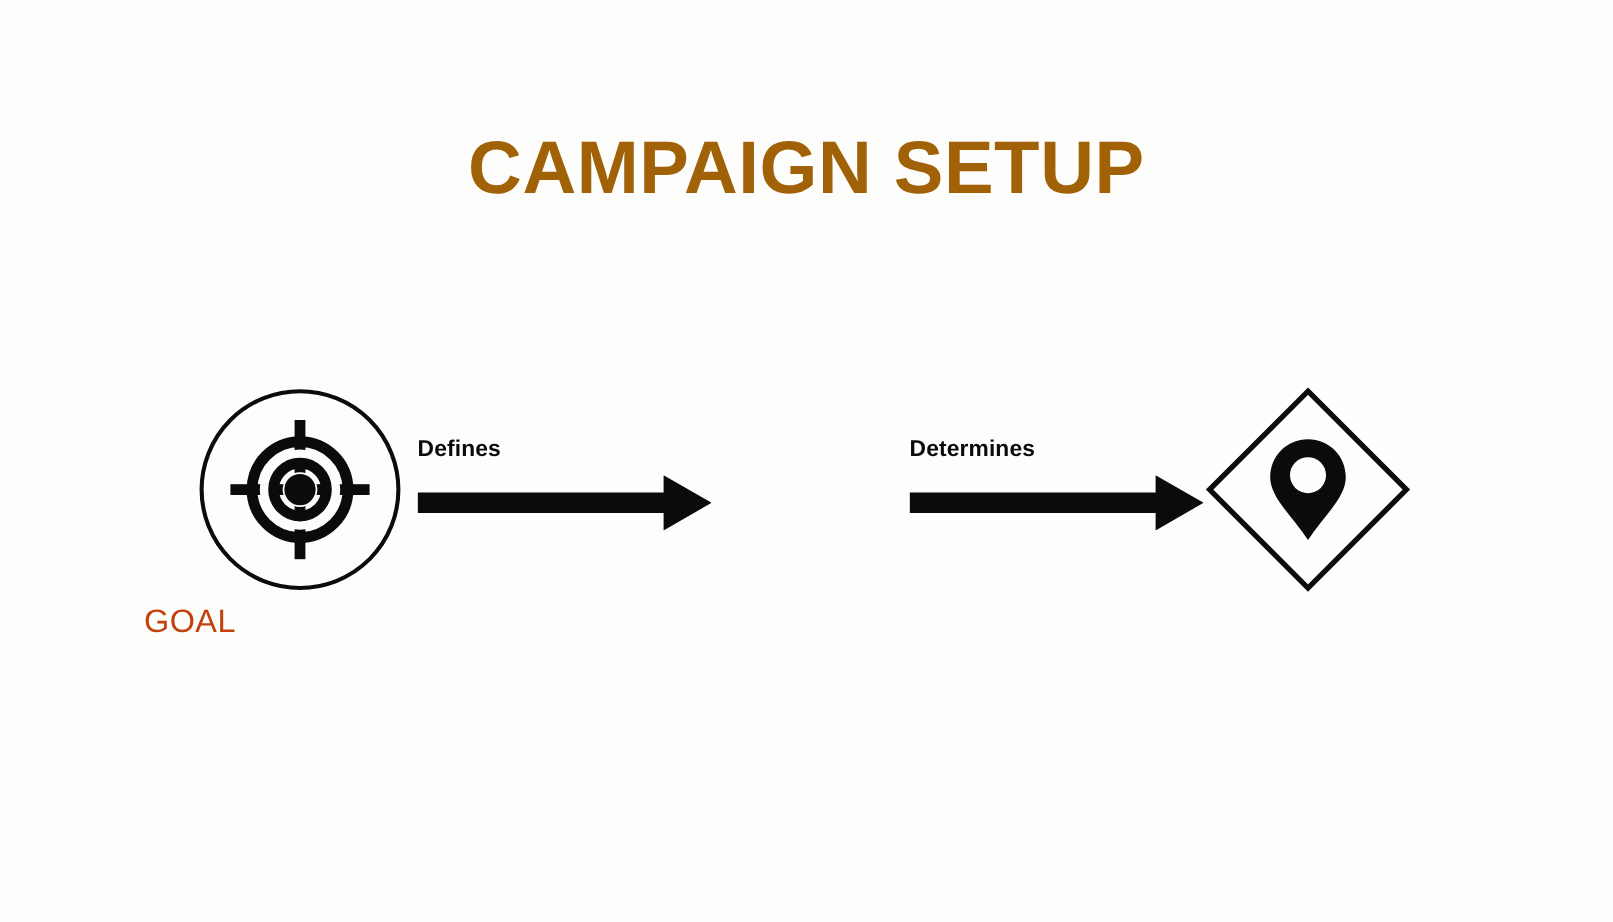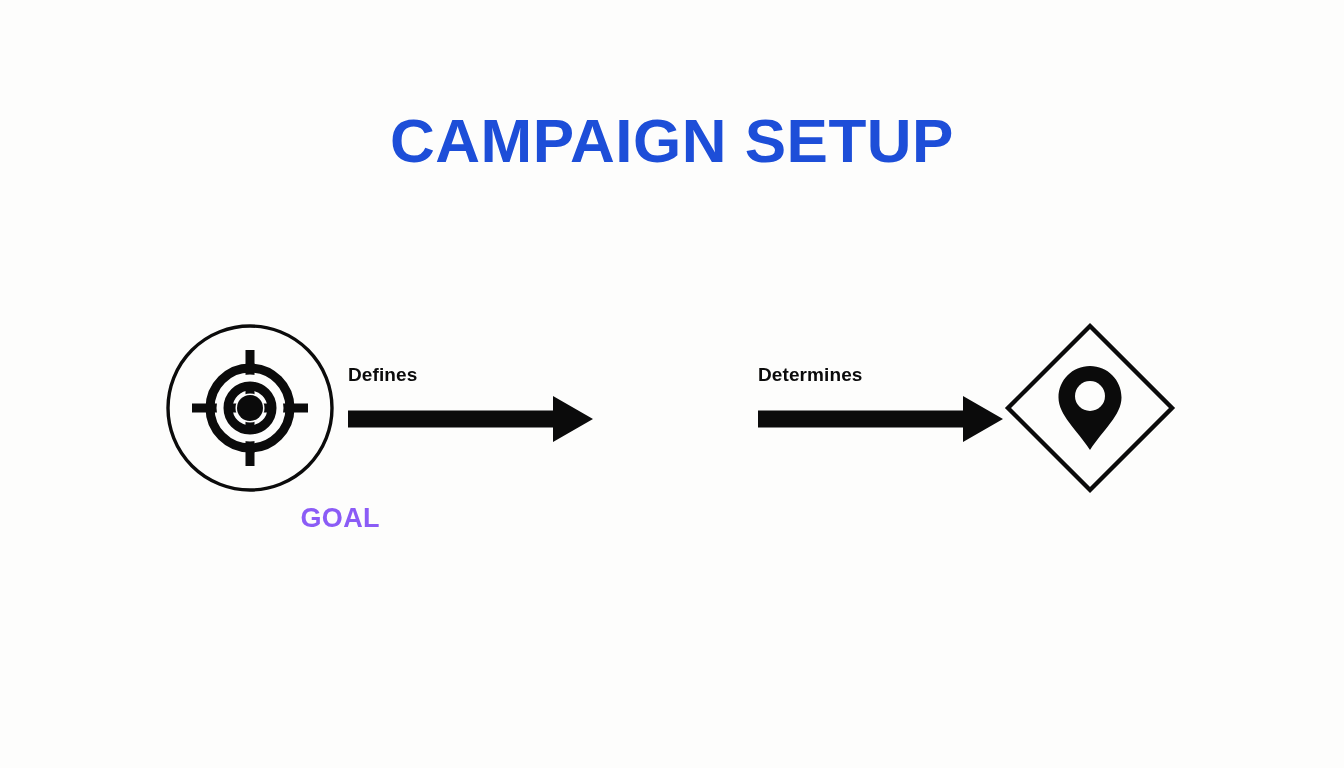--- a/index.html
+++ b/index.html
@@ -27,21 +27,21 @@
   .title {
     position: absolute;
     top: 110px;
     left: 0;
     width: 1344px;
     text-align: center;
     font-size: 62px;
     font-weight: 700;
     letter-spacing: 0.5px;
     line-height: 1;
-    color: #1d4ed8;
+    color: #a16207;
     white-space: nowrap;
   }
 
   
   .flow {
     position: absolute;
     top: 318px;
     left: 0;
     width: 1344px;
     height: 250px;
@@ -58,25 +58,25 @@
     position: relative;
     width: 180px;
     height: 180px;
     display: block;
   }
   .node-label {
     position: absolute;
     top: 185px;
     left: -40px;
     width: 260px;
-    text-align: right;
+    text-align: left;
     font-size: 27px;
-    font-weight: 700;
+    font-weight: 400;
     letter-spacing: 0.4px;
-    color: #8b5cf6;
+    color: #c2410c;
     white-space: nowrap;
   }
 
   #node-goal      { left: 160px; }
   #node-type      { left: 585px; }
   #node-targeting { left: 1000px; }
 
   
   .arrow {
     position: absolute;

